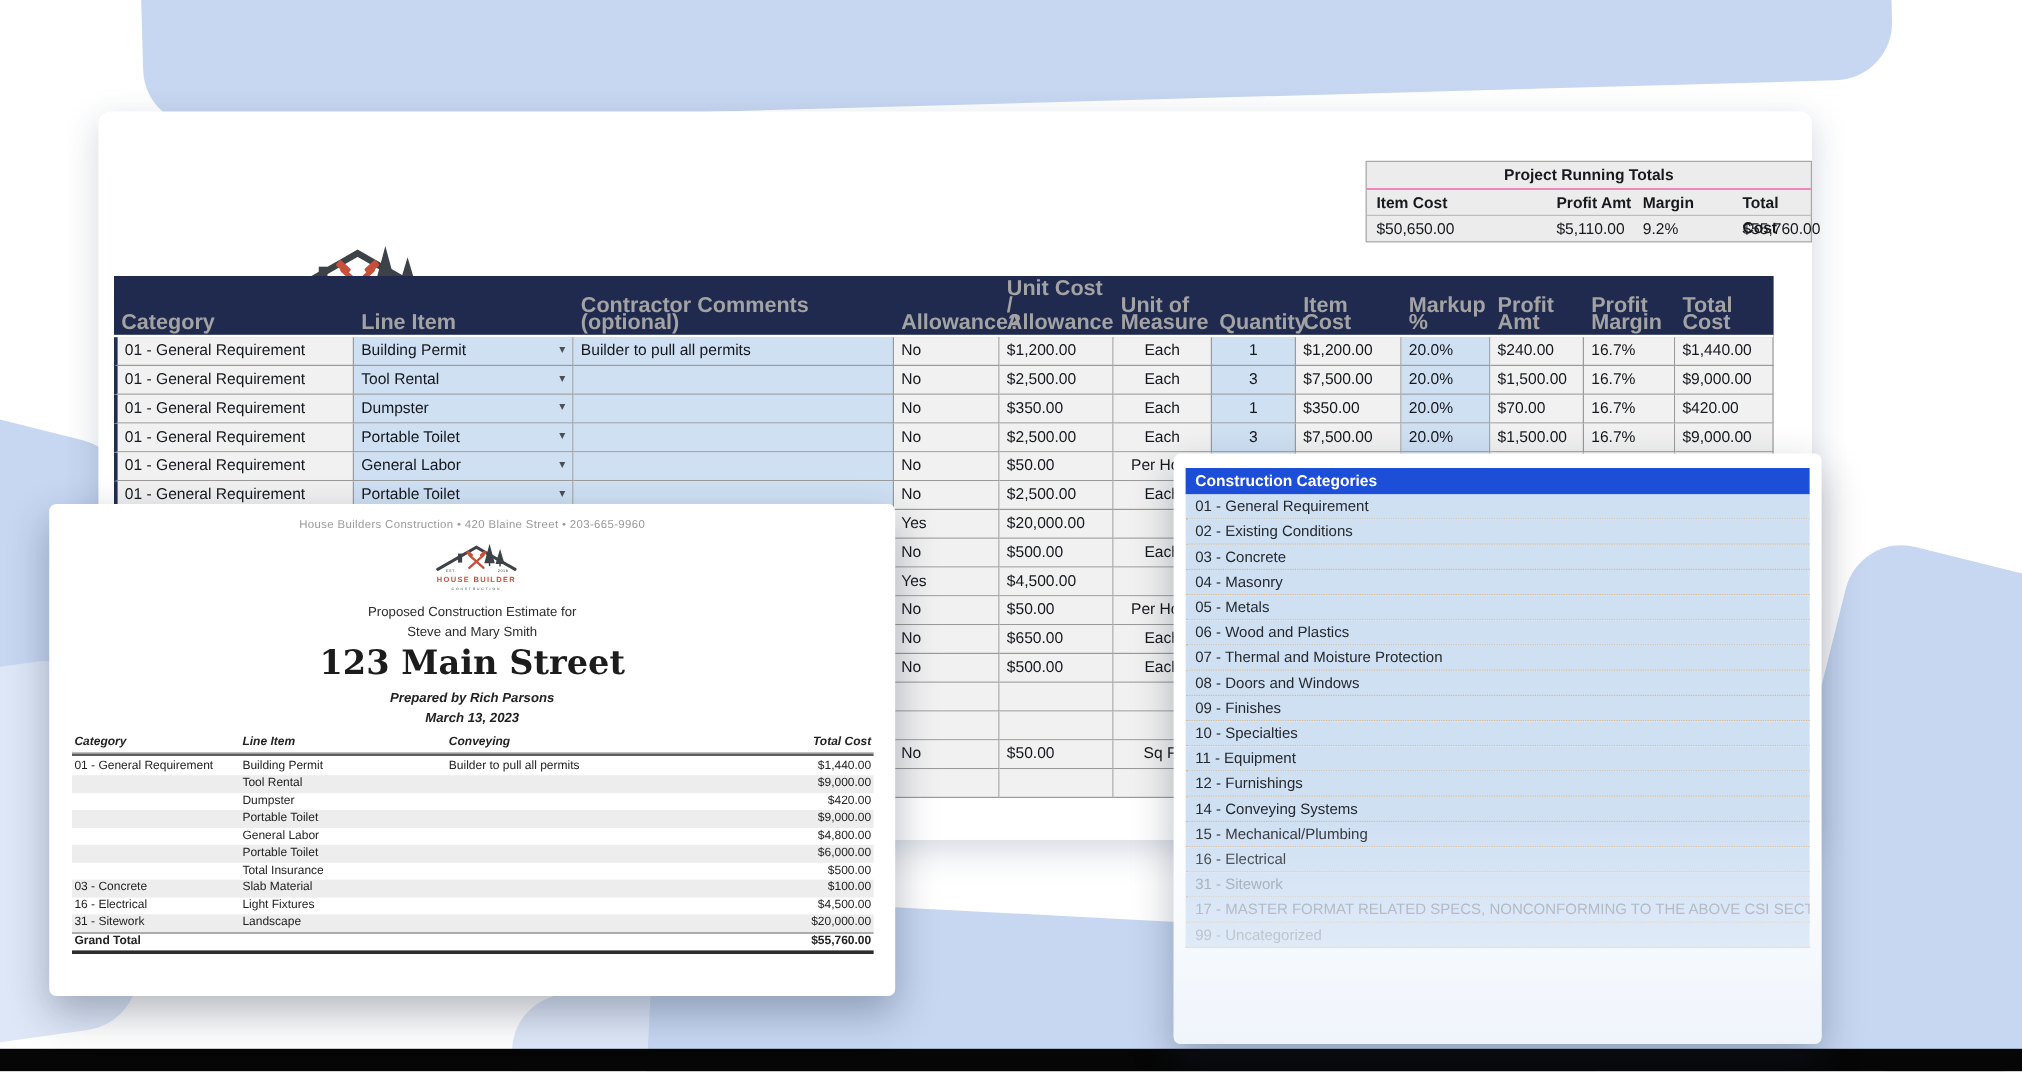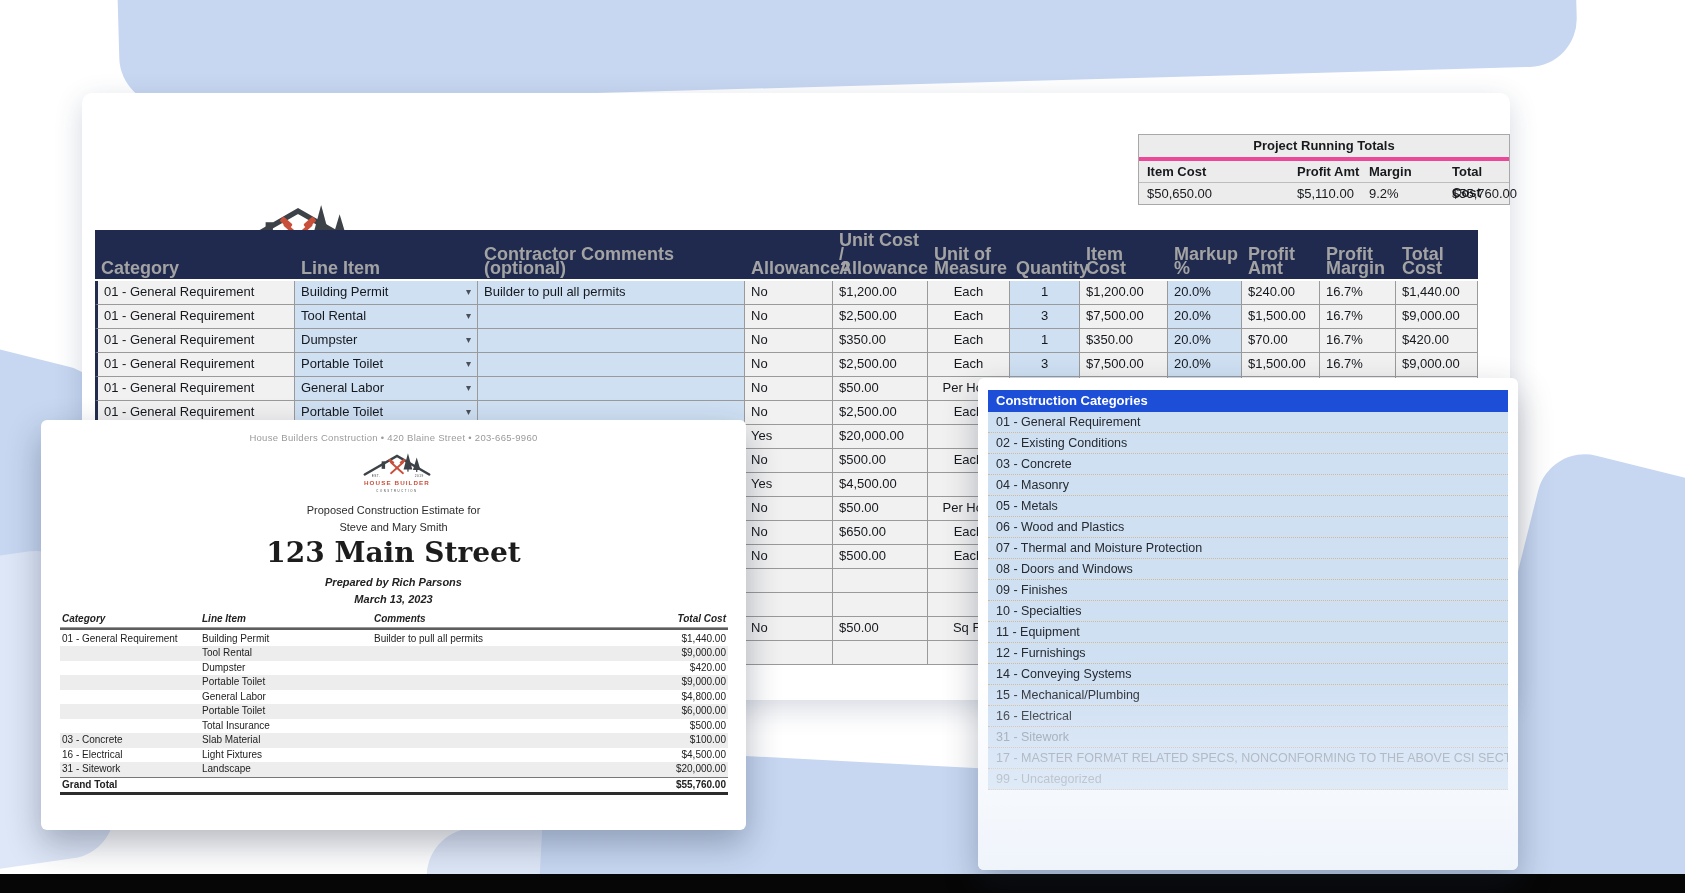--- a/index.html
+++ b/index.html
@@ -21,21 +21,21 @@
               border-radius:10px;box-shadow:0 8px 28px rgba(40,60,100,.20);z-index:2;}
 
   .logo-box{position:absolute;left:140px;top:106px;width:152px;height:100px;}
   .logo-box svg{width:100%;height:100%;}
   .doc-logo-box{position:absolute;left:320px;top:30px;width:72px;height:48px;}
   .doc-logo-box svg{width:100%;height:100%;}
 
   
   .running-totals{position:absolute;left:1056px;top:41px;width:370px;background:#ececec;
                   border:1px solid #a8a8a8;font-size:13px;color:#17191d;}
-  .rt-title{height:22px;line-height:22px;text-align:center;font-weight:bold;border-bottom:4px solid #ec4899;}
+  .rt-title{height:22px;line-height:22px;text-align:center;font-weight:bold;border-bottom:1px solid #ec4899;}
   .rt-row{display:grid;grid-template-columns:150px 72px 83px 61px;height:21px;line-height:21px;padding-left:8px;}
   .rt-row.head{font-weight:bold;border-bottom:1px solid #bdbdbd;}
 
   
   .est-table{position:absolute;left:13px;top:137px;width:1383px;}
   .trow{display:grid;grid-template-columns:200px 183px 267px 88px 95px 82px 70px 88px 74px 78px 76px 82px;}
   .thead{background:#1f2a4e;border-bottom:2px solid #fff;min-height:42px;}
   .hc{color:#a3a3a3;font-weight:bold;font-size:18px;display:flex;align-items:flex-end;
       padding:3px 2px 4px 6px;white-space:pre-line;line-height:14px;}
   .tc{height:23px;line-height:22px;font-size:13px;padding:0 2px 0 6px;border-right:1px solid #9a9a9a;
@@ -396,21 +396,21 @@
 </div>
     <div class="doc-intro">Proposed Construction Estimate for</div>
     <div class="doc-client">Steve and Mary Smith</div>
     <div class="doc-address">123 Main Street</div>
     <div class="doc-prepared">Prepared by Rich Parsons</div>
     <div class="doc-date">March 13, 2023</div>
     <div class="doc-table">
         <div class="doc-trow doc-thead">
           <div>Category</div>
           <div>Line Item</div>
-          <div>Comments</div>
+          <div>Conveying</div>
           <div>Total Cost</div>
         </div>
         <div class="doc-rule"></div>
         <div class="doc-trow">
           <div>01 - General Requirement</div>
           <div>Building Permit</div>
           <div>Builder to pull all permits</div>
           <div>$1,440.00</div>
         </div>
         <div class="doc-trow shaded">

